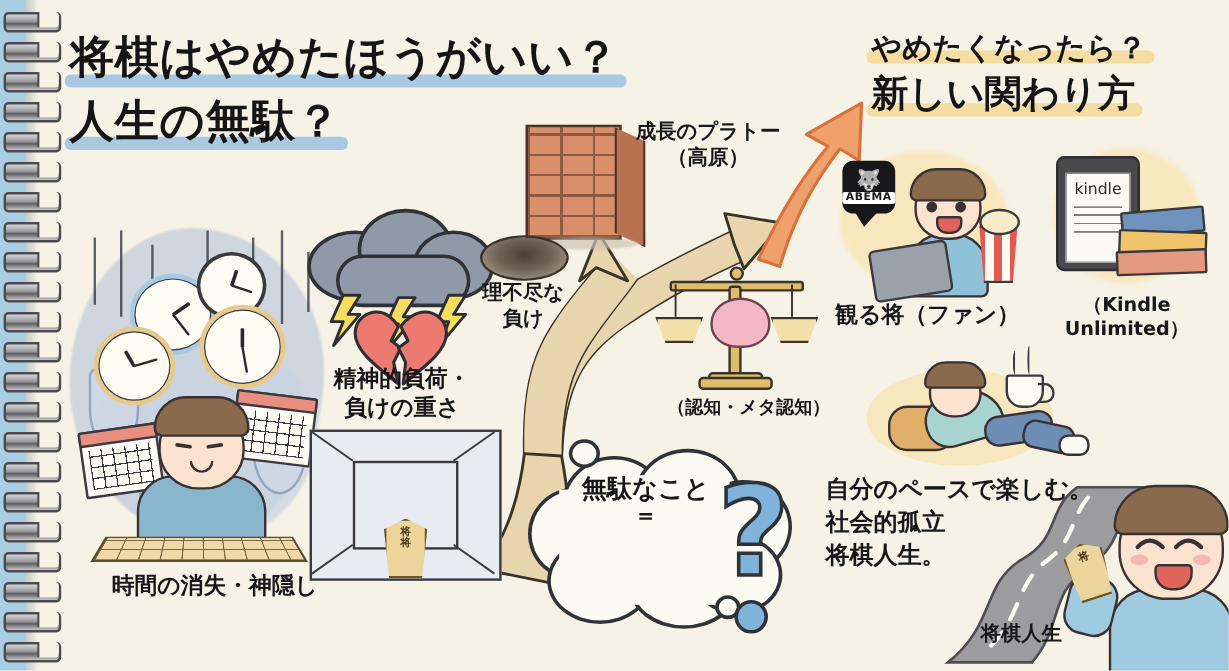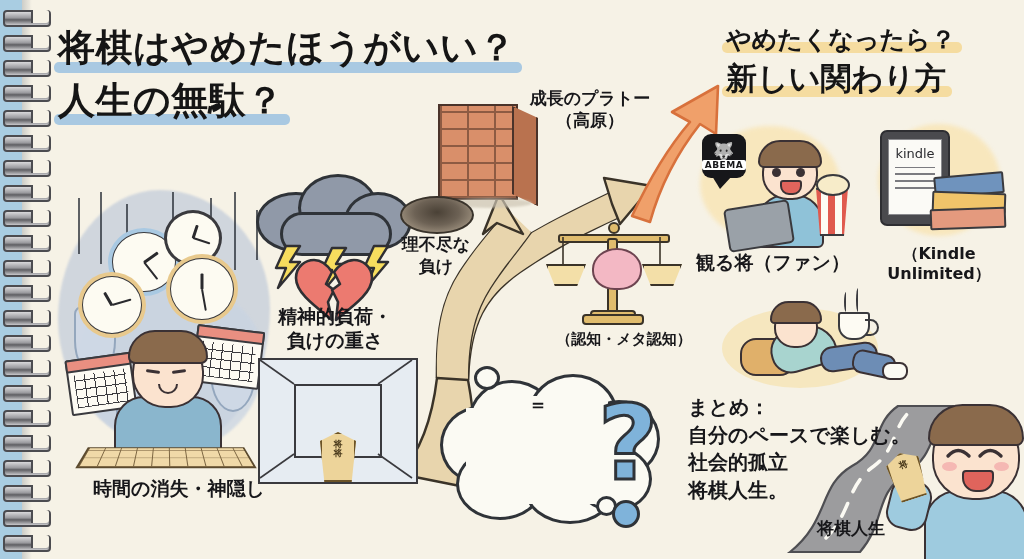--- a/index.html
+++ b/index.html
@@ -102,21 +102,21 @@
     display:flex;flex-direction:column;align-items:center;justify-content:center;}
   .abema .txt{font-size:9px;font-weight:bold;letter-spacing:.5px;background:#fff;color:#17171a;
     border-radius:2px;padding:0 3px;}
   .abema .tail{position:absolute;left:10px;bottom:-11px;width:0;height:0;
     border-left:8px solid transparent;border-right:12px solid transparent;border-top:13px solid #17171a;}
   .tablet{position:absolute;background:#9aa1a8;border:2.5px solid #3a3a3e;border-radius:5px;
     transform:rotate(-9deg);}
   .popcorn{position:absolute;background:repeating-linear-gradient(90deg,#e05a4e 0 7px,#fdfbf3 7px 14px);
     border:2.5px solid #3a3a3e;clip-path:polygon(10% 0,90% 0,80% 100%,20% 100%);}
   .kindle{position:absolute;background:#4a4a4e;border:2.5px solid #2e2e32;border-radius:7px;
-    display:flex;align-items:flex-start;justify-content:center;}
+    display:flex;align-items:center;justify-content:center;}
   .kindle .screen{width:78%;height:80%;margin-top:7px;background:#fbfaf6;border:1px solid #8a8a8e;}
   .kindle .kw{font-size:13px;color:#2b2b2f;text-align:center;margin-top:6px;font-family:"DejaVu Sans",sans-serif;}
   .kindle .lines{margin:6px 6px 0;height:22px;
     background:repeating-linear-gradient(0deg,#7b7b80 0 1.5px,transparent 1.5px 7px);}
   .bk{position:absolute;border:2.5px solid #3a3a3e;border-radius:2px;}
 
   
   .bub{position:absolute;}
   .bub .lobe{position:absolute;background:#fbfaf3;border:3px solid #2f3338;border-radius:50%;}
   .bub .fill{position:absolute;background:#fbfaf3;}
@@ -341,21 +341,21 @@
         <div>将</div>
     </div>
   </div>
 
   <div style="position:absolute;left:438px;top:104px;width:100px;height:104px;">
     <div class="wall" style="left:0;top:0;width:76px;height:92px;"></div>
     <div class="wall-side" style="left:74px;top:2px;width:22px;height:96px;"></div>
     <div style="position:absolute;left:8px;top:94px;width:86px;height:10px;background:#cdc5b4;
          border-radius:50%;opacity:.7;filter:blur(1px);"></div>
   </div>
-  <div class="lbl md" style="left:500px;top:88px;width:180px;">
+  <div class="lbl md" style="left:500px;top:100px;width:180px;">
     <div>成長のプラトー</div>
     <div>（高原）</div>
   </div>
 
   <div class="pit" style="left:400px;top:196px;width:70px;height:34px;"></div>
   <div class="lbl md" style="left:388px;top:234px;width:96px;">
     <div>理不尽な</div>
     <div>負け</div>
   </div>
 
@@ -435,27 +435,27 @@
     <div class="lobe" style="left:20px;top:76px;width:82px;height:66px;"></div>
     <div class="lobe" style="left:88px;top:80px;width:86px;height:66px;"></div>
     <div class="lobe" style="left:140px;top:74px;width:70px;height:60px;"></div>
     <div class="fill" style="left:30px;top:36px;width:162px;height:84px;"></div>
     <div class="fill" style="left:50px;top:24px;width:122px;height:108px;"></div>
     <div class="dot w" style="left:38px;top:-6px;width:20px;height:18px;"></div>
     <div class="dot w" style="left:160px;top:124px;width:15px;height:14px;"></div>
     <div class="dot w" style="left:178px;top:136px;width:10px;height:9px;"></div>
   </div>
   <div class="bubtxt" style="left:448px;top:394px;width:180px;">
+    <div style="font-size:21px;">無駄なこと</div>
     <div style="font-size:19px;margin:-1px 0;">＝</div>
   </div>
   <div class="qmark" style="left:598px;top:382px;">?</div>
   <div class="dot" style="left:612px;top:500px;width:22px;height:22px;"></div>
 
   <div style="position:absolute;left:688px;top:394px;font-size:20px;font-weight:bold;color:#17171a;line-height:1.38;">
-    <div>まとめ：</div>
     <div>自分のペースで楽しむ。</div>
     <div>社会的孤立</div>
     <div>将棋人生。</div>
   </div>
   <div class="lbl md" style="left:796px;top:518px;width:110px;">将棋人生</div>
 
   <div style="position:absolute;left:884px;top:386px;width:140px;height:173px;">
     <div class="body" style="left:40px;top:104px;width:100px;height:72px;background:#9ecbdf;border-radius:34px 34px 0 0;"></div>
     <div class="head" style="left:48px;top:28px;width:84px;height:82px;"></div>
     <div class="hair" style="left:44px;top:18px;width:92px;height:38px;border-radius:46px 46px 10px 10px;"></div>

